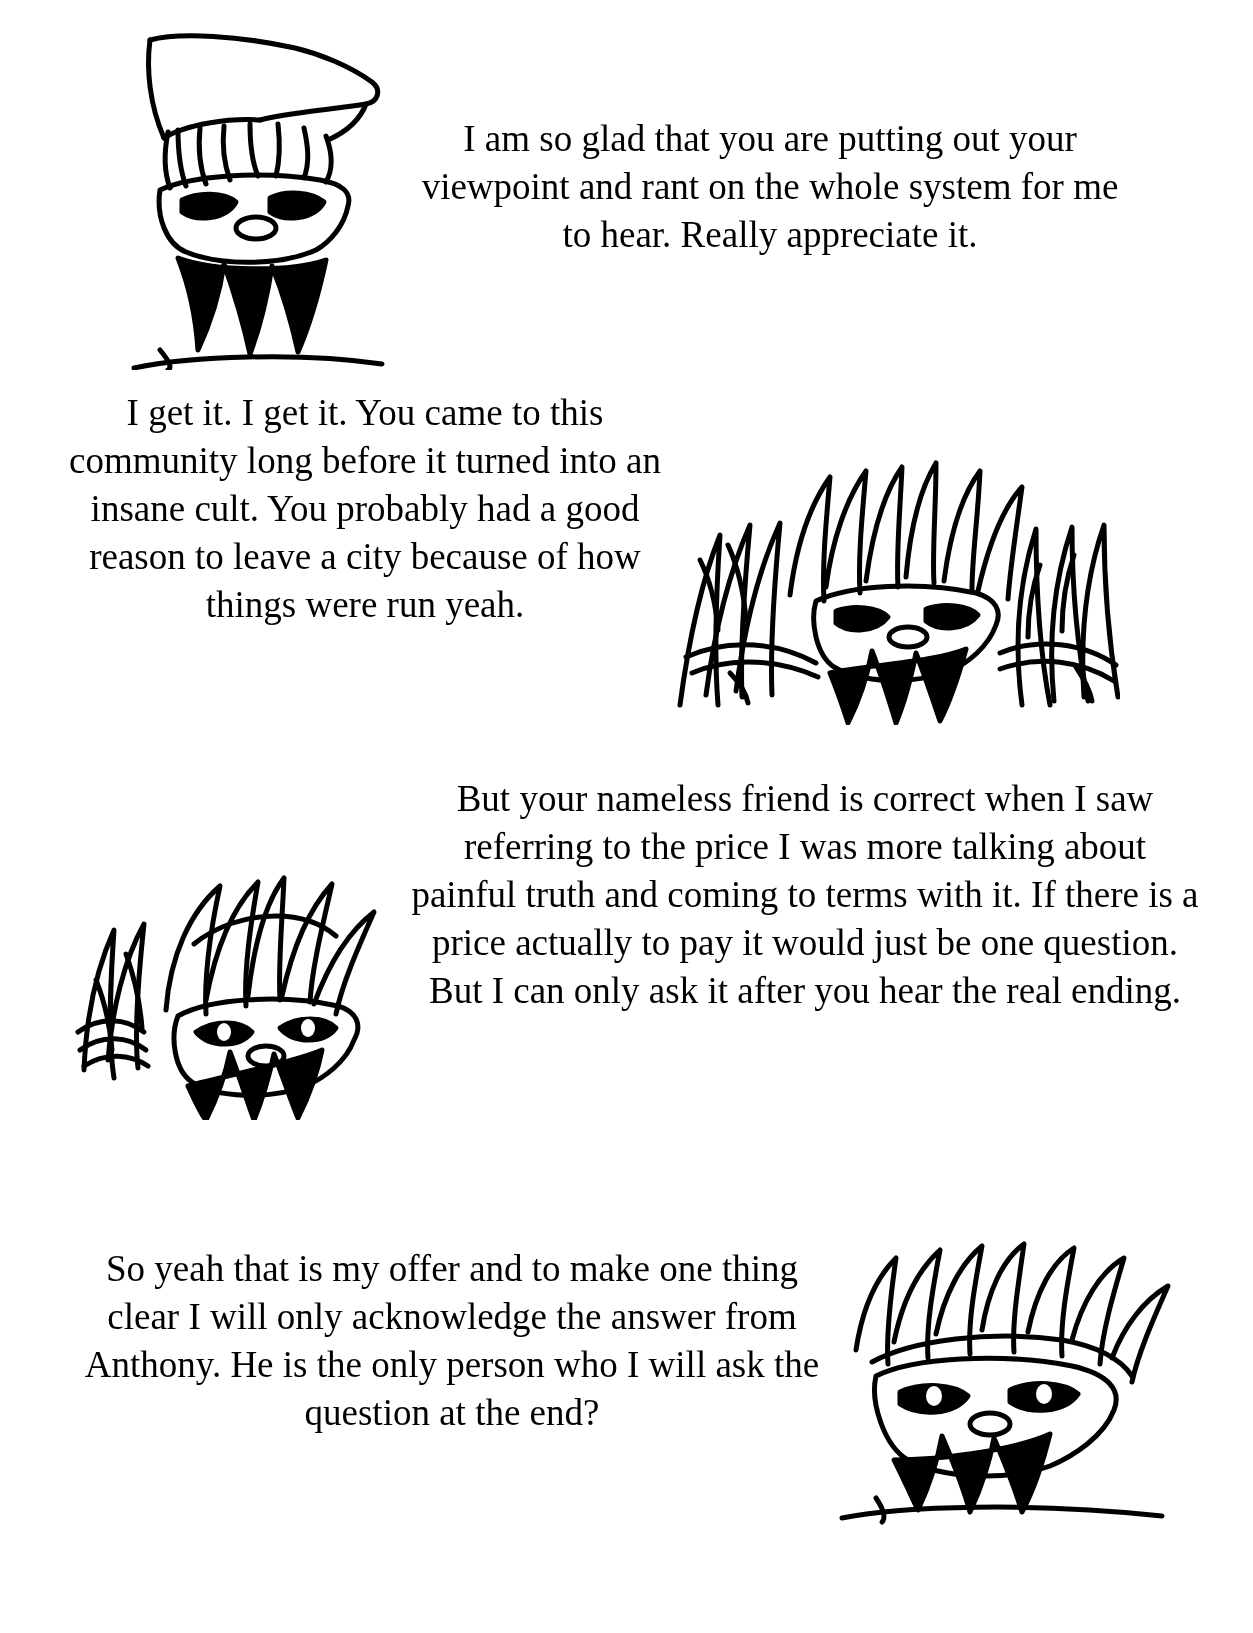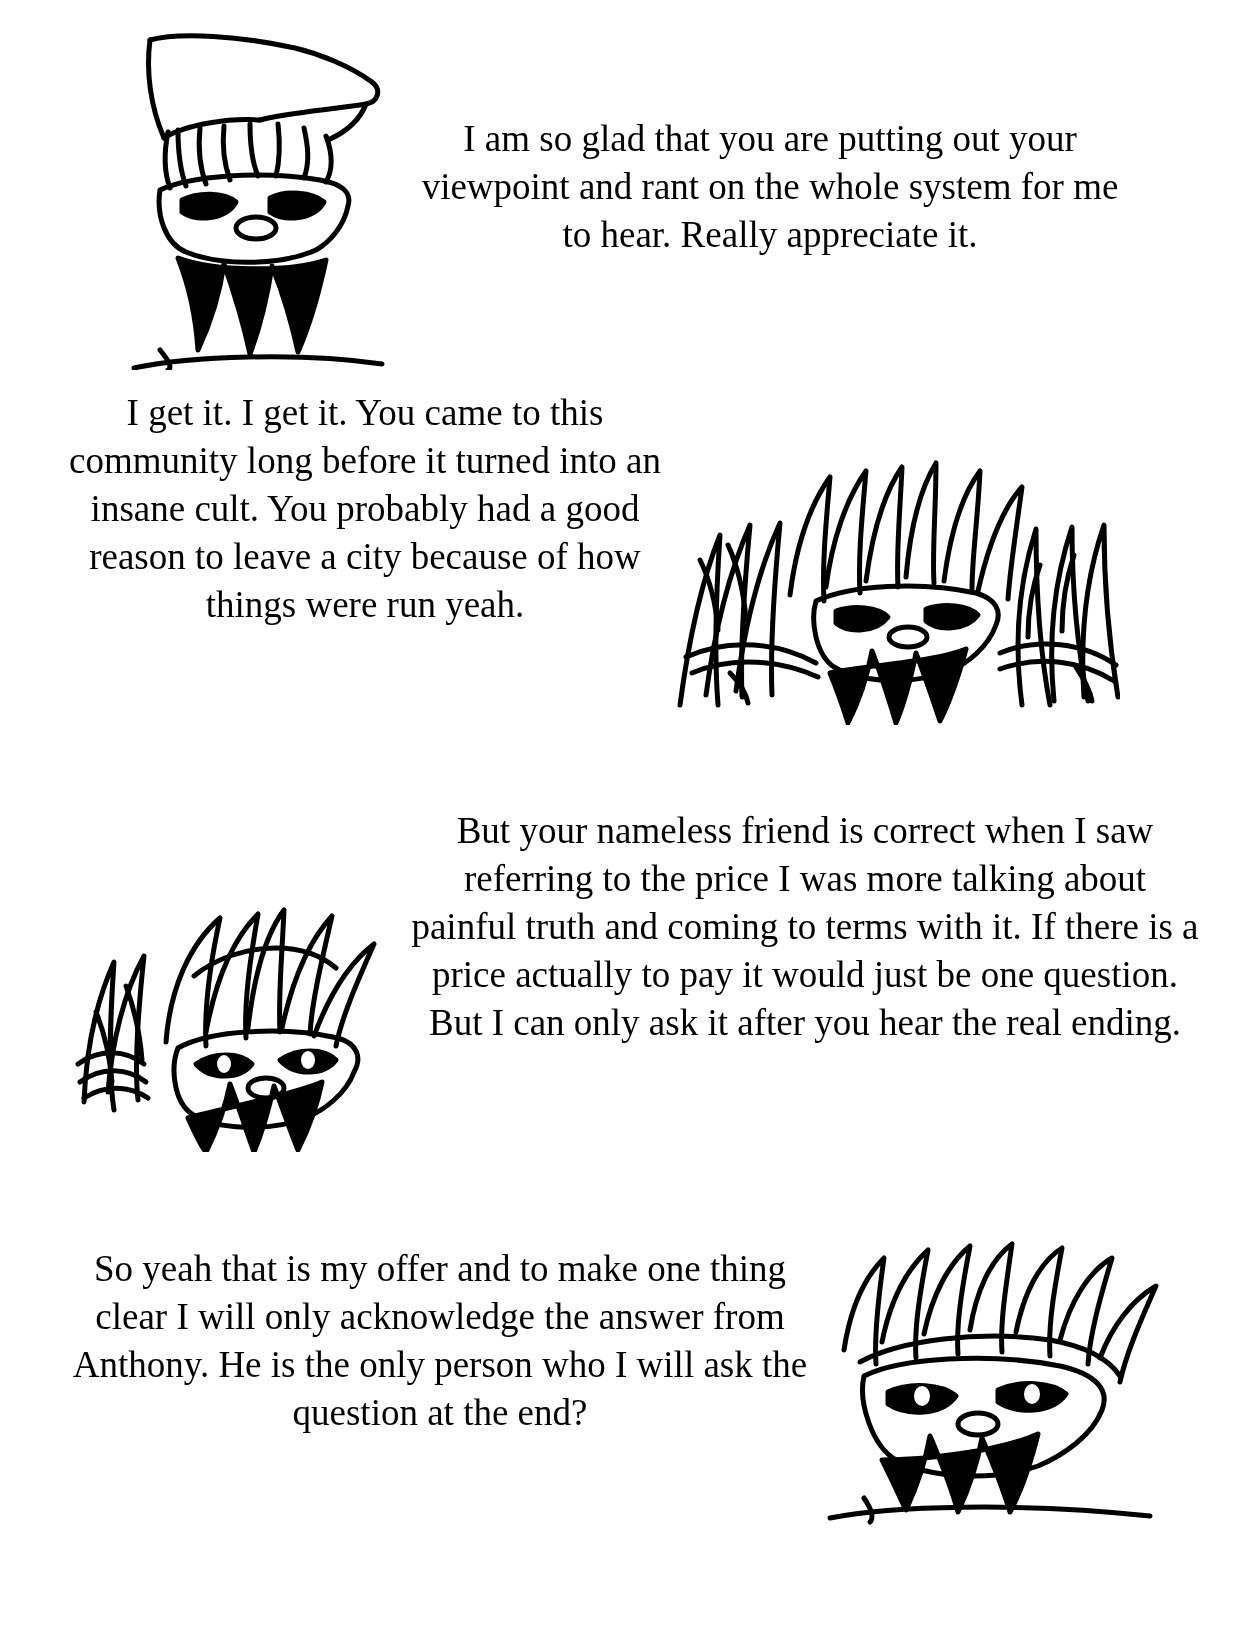--- a/index.html
+++ b/index.html
@@ -40,26 +40,26 @@
   #panel-1 { left: 120px; top: 20px; width: 1010px; }
   #panel-1 .art-wrap { width: 300px; flex: 0 0 300px; }
   #panel-1 .text-wrap { width: 700px; padding-top: 95px; }
 
   
   #panel-2 { left: 60px; top: 385px; width: 1140px; }
   #panel-2 .text-wrap { width: 610px; flex: 0 0 610px; padding-top: 4px; }
   #panel-2 .art-wrap { width: 470px; flex: 0 0 470px; padding-top: 20px; }
 
   
-  #panel-3 { left: 70px; top: 775px; width: 1130px; margin-top: 32px; }
+  #panel-3 { left: 70px; top: 775px; width: 1130px; }
   #panel-3 .art-wrap { width: 340px; flex: 0 0 340px; padding-top: 45px; }
   #panel-3 .text-wrap { width: 790px; flex: 0 0 790px; }
 
   
-  #panel-4 { left: 60px; top: 1230px; width: 1160px; }
+  #panel-4 { left: 72px; top: 1230px; width: 1160px; }
   #panel-4 .text-wrap { width: 760px; flex: 0 0 760px; padding-top: 15px; }
   #panel-4 .art-wrap { width: 400px; flex: 0 0 400px; }
 </style>
 </head>
 <body>
 
 <div class="page">
 
   <div class="panel" id="panel-1">
     <div class="art-wrap">

